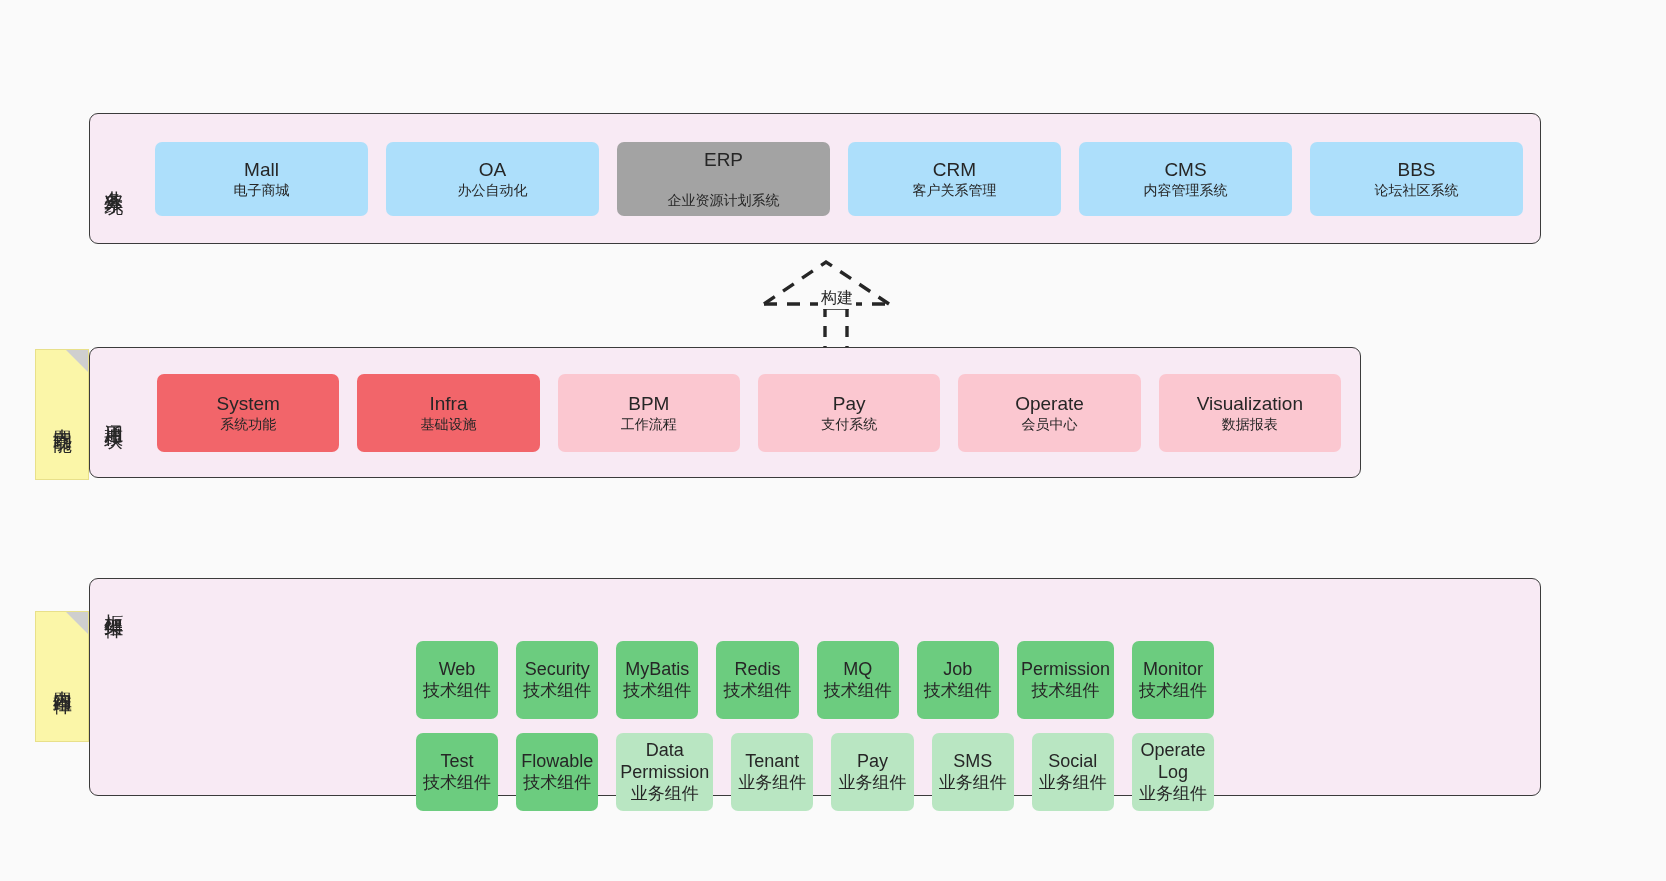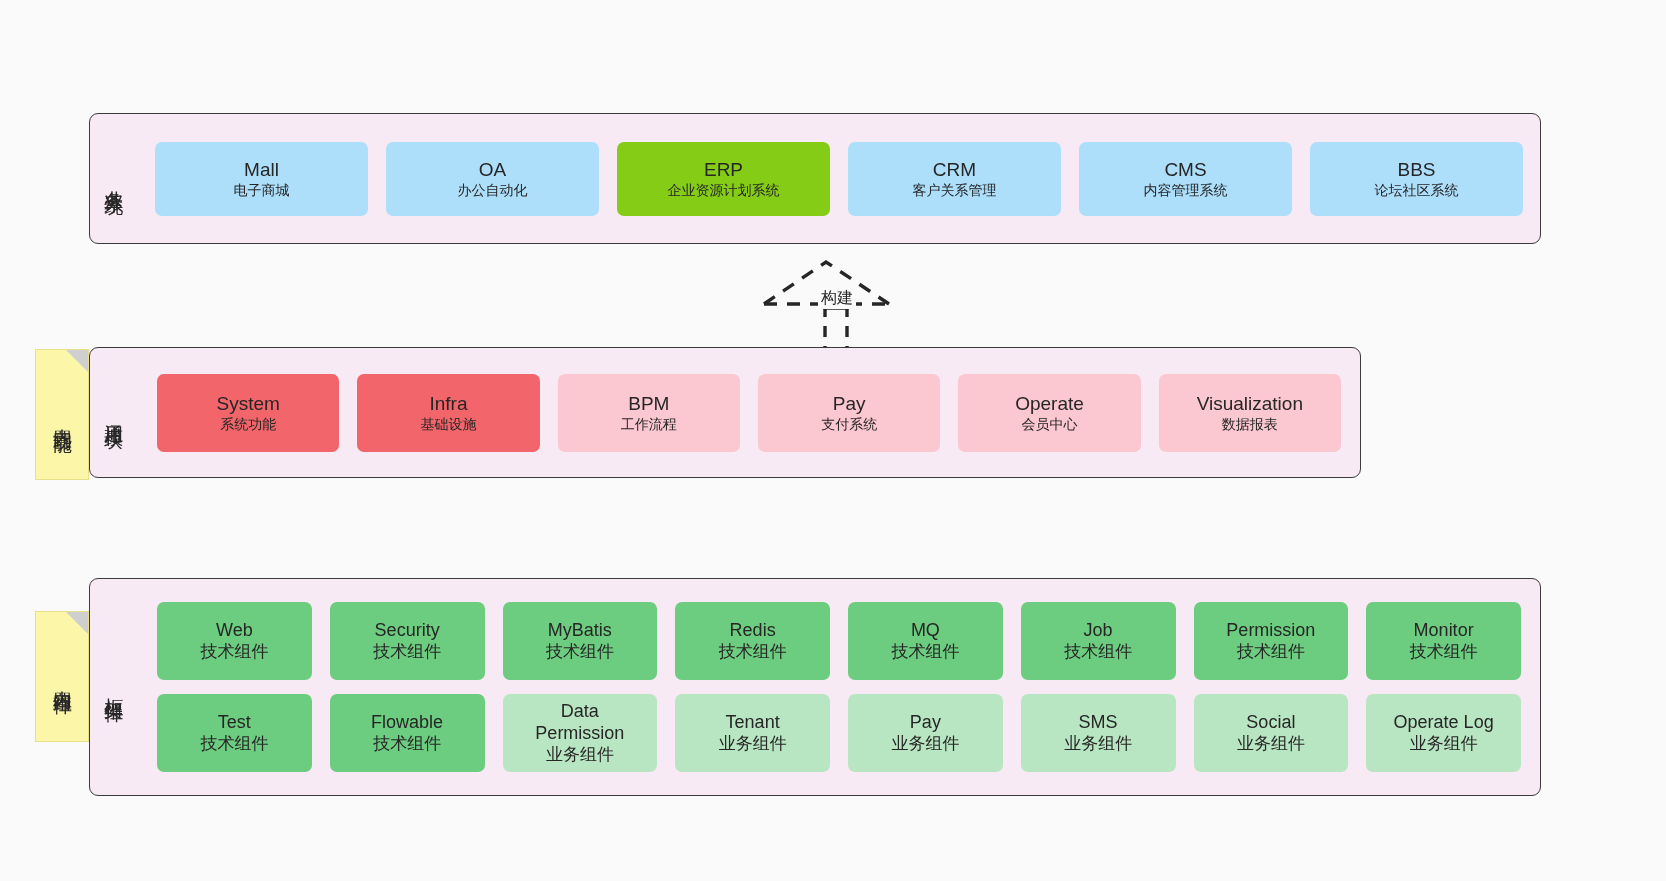--- a/index.html
+++ b/index.html
@@ -78,21 +78,21 @@
   
   #layer-business { left: 89px; top: 113px; width: 1452px; height: 131px; }
   #layer-business .cards { padding: 0 8px; }
   #layer-business .card { height: 74px; }
 
   
   #layer-common { left: 89px; top: 347px; width: 1272px; height: 131px; }
   #layer-common .card { height: 78px; }
 
   
-  #layer-framework { left: 89px; top: 578px; width: 1452px; height: 218px; }
+  #layer-framework { left: 89px; top: 578px; width: 1452px; height: 218px; flex-direction: column; }
   #layer-framework .card { height: 78px; font-size: 18px; }
   #layer-framework .card .t-en { font-size: 18px; }
   #layer-framework .card .t-cn { font-size: 17px; }
 
   
   .note {
     position: absolute;
     width: 54px;
     background: #fbf6a8;
     border: 1px solid #e8e08a;
@@ -140,21 +140,21 @@
     <div class="layer-title">业务系统</div>
     <div class="cards">
       <div class="card" style="background: rgb(173, 223, 251);">
         <span class="t-en">Mall</span>
         <span class="t-cn">电子商城</span>
       </div>
       <div class="card" style="background: rgb(173, 223, 251);">
         <span class="t-en">OA</span>
         <span class="t-cn">办公自动化</span>
       </div>
-      <div class="card" style="background: #84cc16;">
+      <div class="card" style="background: #a3a3a3; justify-content: space-between;">
         <span class="t-en">ERP</span>
         <span class="t-cn">企业资源计划系统</span>
       </div>
       <div class="card" style="background: rgb(173, 223, 251);">
         <span class="t-en">CRM</span>
         <span class="t-cn">客户关系管理</span>
       </div>
       <div class="card" style="background: rgb(173, 223, 251);">
         <span class="t-en">CMS</span>
         <span class="t-cn">内容管理系统</span>

